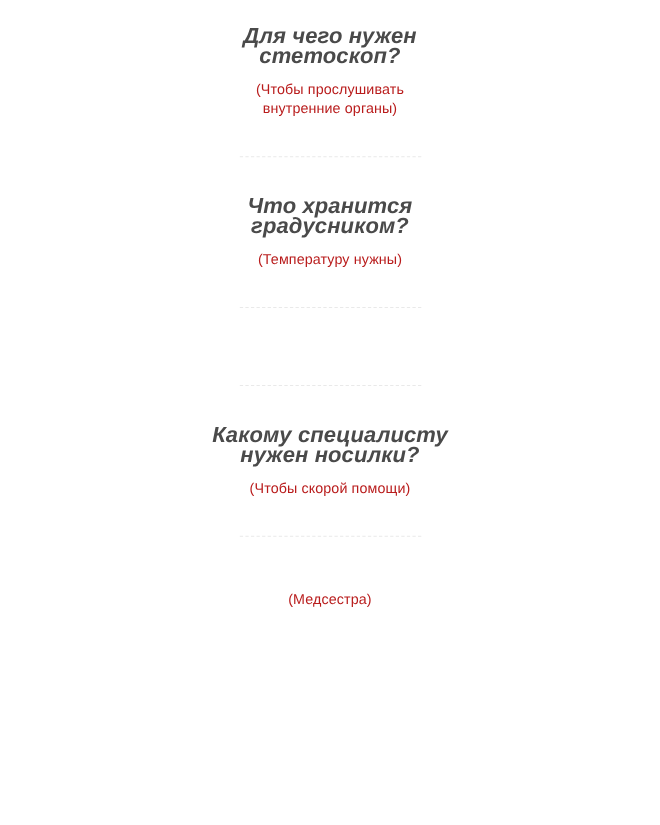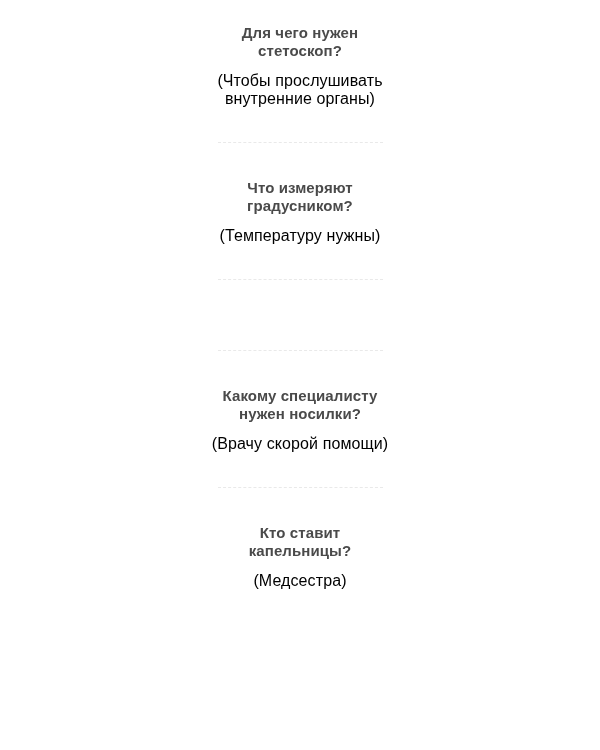--- a/index.html
+++ b/index.html
@@ -25,34 +25,35 @@
 
   .qa-card {
     width: 300px;
     display: flex;
     flex-direction: column;
     align-items: center;
     text-align: center;
   }
 
   .qa-question {
-    font-size: 15px;
+    font-size: 20px;
     font-weight: bold;
     line-height: 18px;
     color: #4a4a4a;
     letter-spacing: 0.1px;
     margin: 0;
     white-space: pre-line;
+    font-style: italic;
   }
 
   .qa-answer {
-    font-size: 16px;
+    font-size: 13px;
     font-weight: normal;
     line-height: 18px;
-    color: #000000;
+    color: #b91c1c;
     letter-spacing: 0.1px;
     margin: 0;
     padding-top: 12px;
     white-space: pre-line;
   }
 
   .card-divider {
     width: 165px;
     height: 0;
     border-top: 1px dashed #e9e9e9;
@@ -73,45 +74,43 @@
 стетоскоп?</p>
     <p class="qa-answer">(Чтобы прослушивать
 внутренние органы)</p>
   </div>
 
   <div class="spacer-top"></div>
   <div class="card-divider"></div>
   <div class="spacer-bottom"></div>
 
   <div class="qa-card">
-    <p class="qa-question">Что измеряют
+    <p class="qa-question">Что хранится
 градусником?</p>
     <p class="qa-answer">(Температуру нужны)</p>
   </div>
 
   <div class="spacer-top"></div>
   <div class="card-divider"></div>
   <div class="spacer-bottom"></div>
 
   <div class="qa-card">
   </div>
 
   <div class="spacer-top"></div>
   <div class="card-divider"></div>
   <div class="spacer-bottom"></div>
 
   <div class="qa-card">
     <p class="qa-question">Какому специалисту
 нужен носилки?</p>
-    <p class="qa-answer">(Врачу скорой помощи)</p>
+    <p class="qa-answer">(Чтобы скорой помощи)</p>
   </div>
 
   <div class="spacer-top"></div>
   <div class="card-divider"></div>
   <div class="spacer-bottom"></div>
 
   <div class="qa-card">
-    <p class="qa-question">Кто ставит
-капельницы?</p>
     <p class="qa-answer">(Медсестра)</p>
   </div>
 
 </div>
 
 </body></html>

